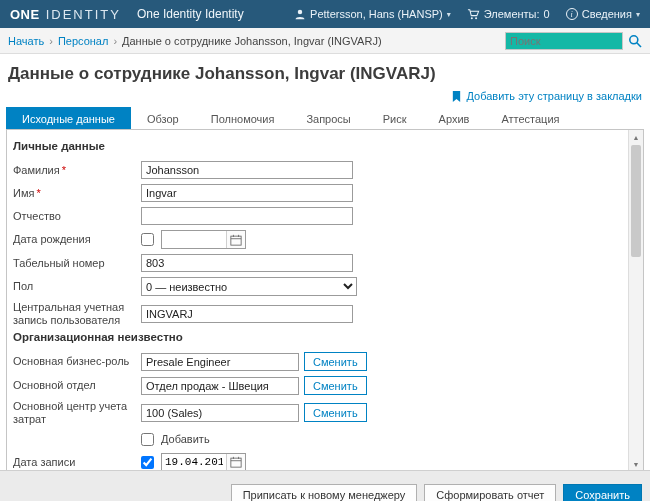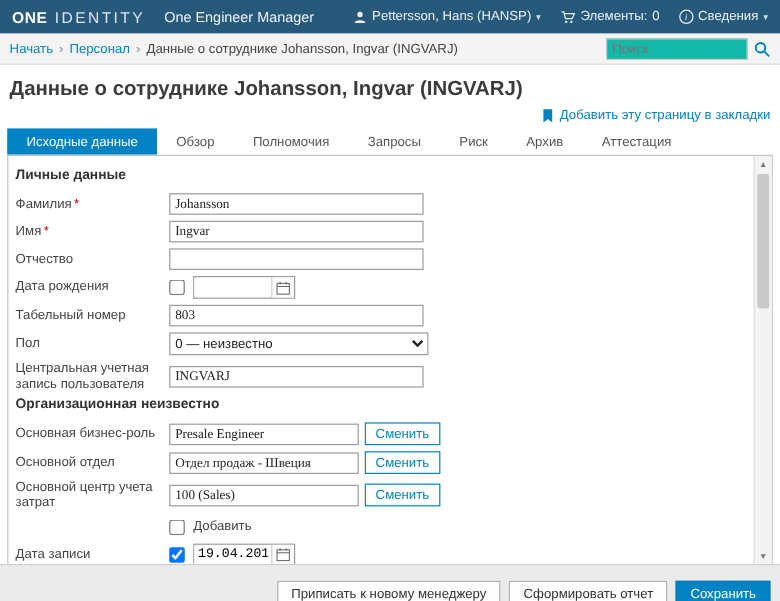--- a/index.html
+++ b/index.html
@@ -61,21 +61,21 @@
   .content-box {
     border:1px solid #c5c5c5; height:343px; position:relative; background:#fff;
   }
   .content-scroll { margin-right:16px; padding:8px 6px 0 6px; height:100%; overflow:hidden; }
   h2.section { font-size:11.5px; font-weight:bold; color:#333; margin:2px 0 9px 0; }
   .frow { display:flex; align-items:center; margin-bottom:5px; min-height:17px; }
   .flabel { width:128px; padding-right:6px; color:#444; line-height:1.15; flex-shrink:0; }
   .req { color:#c00; margin-left:2px; }
   .finput {
     height:18px; border:1px solid #9b9b9b; background:#fff; font-size:11px;
-    padding:0 4px; font-family:Liberation Serif, serif; color:#222;
+    padding:0 4px; font-family:Liberation Sans, sans-serif; color:#222;
   }
   .w-wide { width:212px; }
   .w-org { width:158px; }
   .fselect {
     width:216px; height:19px; font-size:11px; border:1px solid #9b9b9b;
     background:#fff; font-family:"Liberation Sans", sans-serif; color:#222;
   }
   .chgbtn {
     margin-left:5px; height:19px; padding:0 8px; background:#fff;
     border:1px solid #0082c3; color:#0082c3; font-size:11px; cursor:pointer;
@@ -122,21 +122,21 @@
   .btn-secondary { background:#fdfdfd; border:1px solid #b0b0b0; color:#333; }
   .btn-primary { background:#0082c3; border:1px solid #0077b2; color:#fff; }
 </style>
 </head>
 <body>
 
 <header class="topbar">
   <div class="brand">
     <span class="brand-one">ONE</span>
     <span class="brand-identity">IDENTITY</span>
-    <span class="app-title">One Engineer Manager</span>
+    <span class="app-title">One Identity Identity</span>
   </div>
   <div class="topbar-right">
     <span class="tb-item">
       <svg width="12" height="13" viewBox="0 0 14 14">
           <circle cx="7" cy="4.2" r="2.6" fill="#eaf2f8"></circle>
           <path d="M1.8 12.5 c0-3.6 10.4-3.6 10.4 0 z" fill="#eaf2f8"></path>
         </svg>
       <span>Pettersson, Hans (HANSP)</span>
       <span class="caret">▾</span>
     </span>

